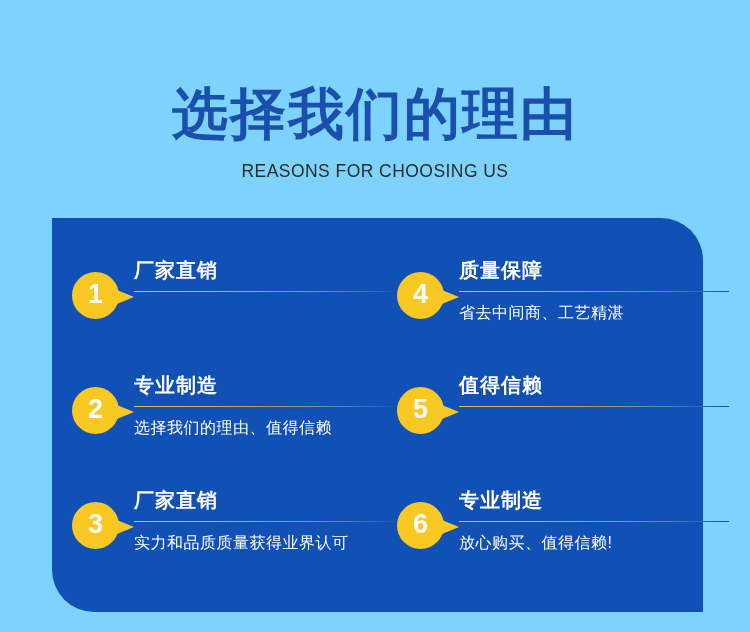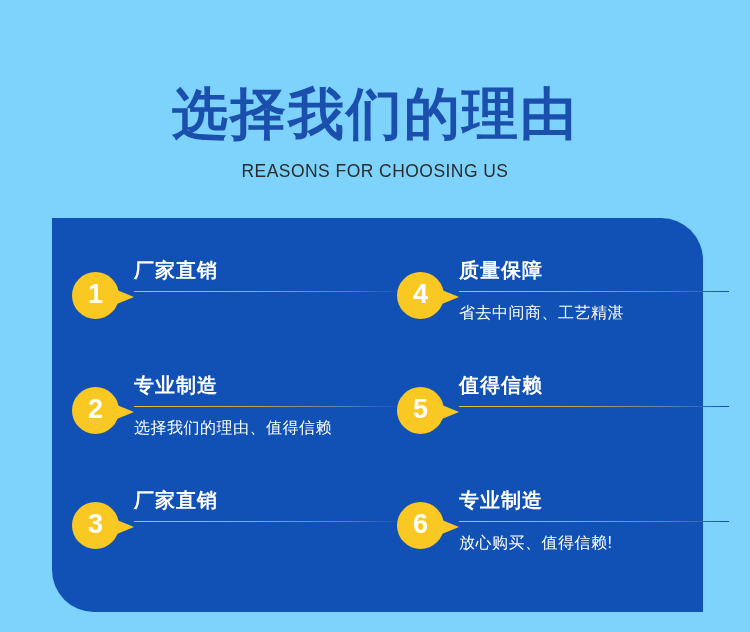--- a/index.html
+++ b/index.html
@@ -200,20 +200,21 @@
       </div>
 
       <div class="reason col-left row-3">
         <div class="badge-tail"></div>
         <div class="badge">
           <span class="badge-number">3</span>
         </div>
         <div class="reason-body">
           <div class="reason-title">厂家直销</div>
           <div class="reason-divider"></div>
+          <div class="reason-desc">实力和品质质量获得业界认可</div>
         </div>
       </div>
 
       <div class="reason col-right row-1">
         <div class="badge-tail"></div>
         <div class="badge">
           <span class="badge-number">4</span>
         </div>
         <div class="reason-body">
           <div class="reason-title">质量保障</div>

